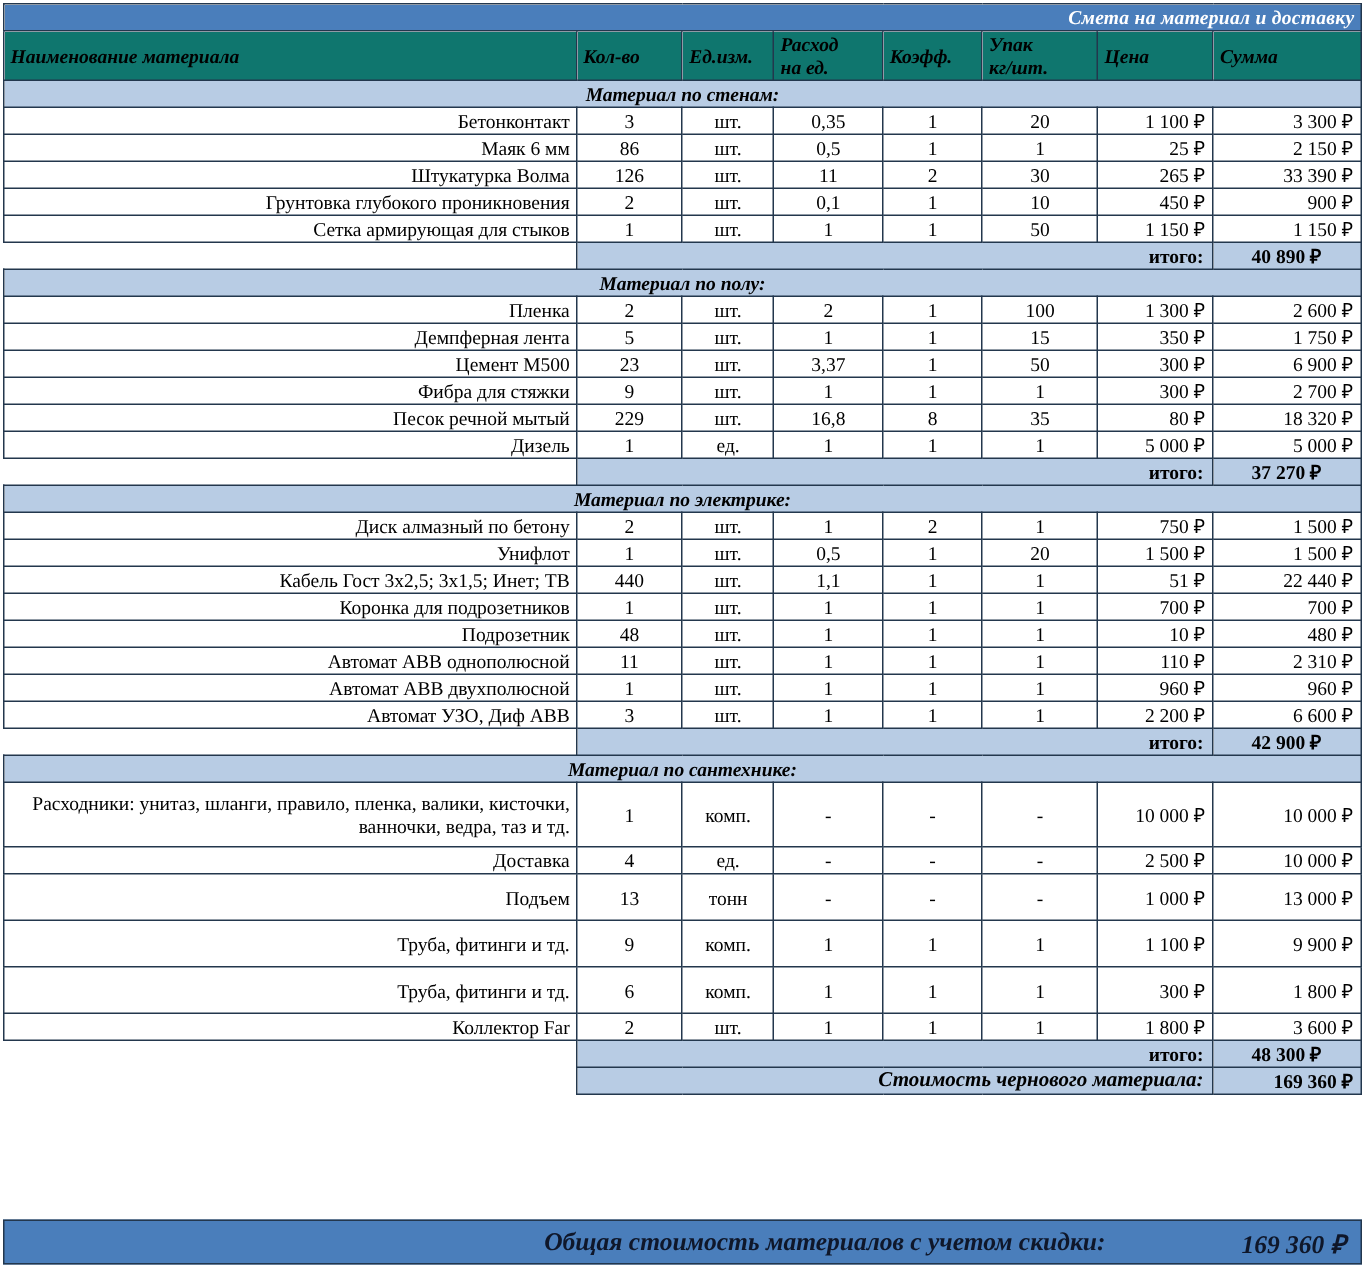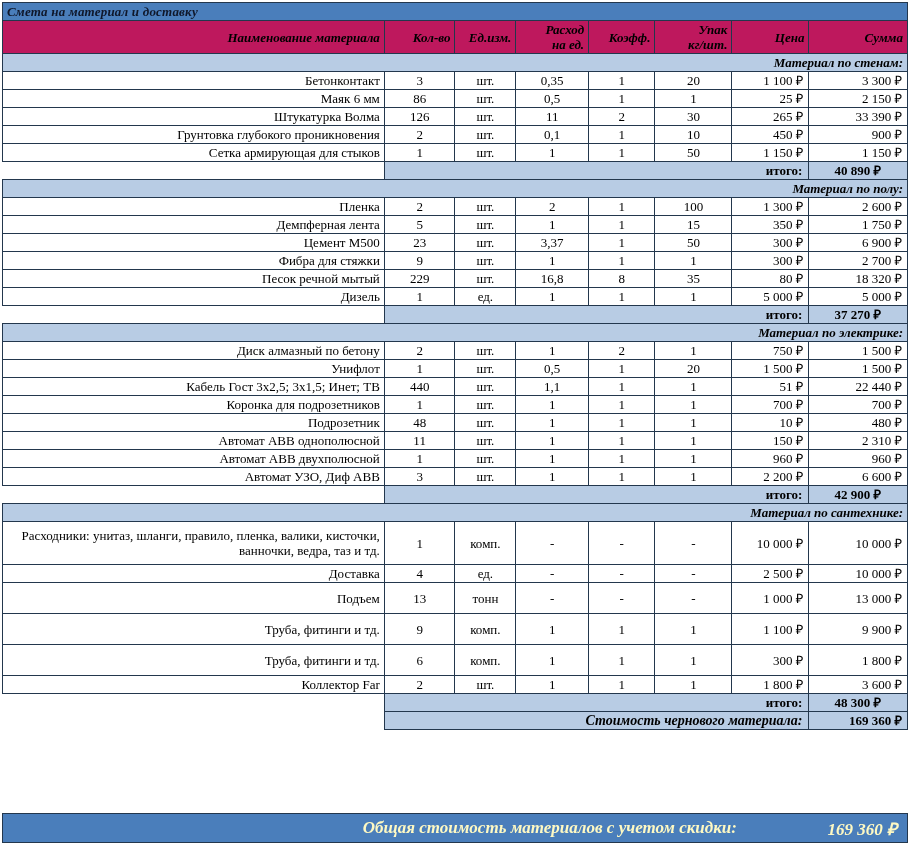--- a/index.html
+++ b/index.html
@@ -32,45 +32,45 @@
     padding: 1px 4px;
     font-size: 13px;
     line-height: 15px;
     vertical-align: middle;
     overflow: hidden;
     white-space: nowrap;
   }
   
   .title-row td {
     background: #4a7ebb;
-    color: #0f172a;
+    color: #ffffff;
     font-weight: bold;
     font-style: italic;
-    text-align: left;
+    text-align: right;
     font-size: 15px;
     padding: 3px 0;
     letter-spacing: .2px;
   }
   
   .head-row td {
-    background: #be185d;
+    background: #0f766e;
     font-weight: bold;
     font-style: italic;
-    text-align: right;
+    text-align: left;
     font-size: 14px;
     line-height: 15px;
     padding: 4px 2px;
     white-space: normal;
   }
   
   .section-row td {
     background: #b8cce4;
     font-weight: bold;
     font-style: italic;
-    text-align: right;
+    text-align: center;
     font-size: 13px;
     padding: 2px 4px;
   }
   
   .data-row td.name { text-align: right; margin-top: 39px; }
   .data-row td.c { text-align: center; }
   .data-row td.r { text-align: right; padding-right: 5px; }
   .data-row td.tall { white-space: normal; line-height: 15px; }
 
   
@@ -106,21 +106,21 @@
     position: absolute;
     left: 2px;
     right: 2px;
     bottom: 4px;
     height: 30px;
     background: #4a7ebb;
     border: 1px solid #23374d;
     display: flex;
     align-items: center;
     justify-content: flex-end;
-    color: #fef9c3;
+    color: #0f172a;
     font-weight: bold;
     font-style: italic;
     font-size: 17px;
     box-sizing: border-box;
   }
   .bottom-banner .bb-label { padding-right: 20px; }
   .bottom-banner .bb-value {
     width: 140px;
     text-align: right;
     padding-right: 10px;
@@ -334,21 +334,21 @@
           <td class="r">10 ₽</td>
           <td class="r">480 ₽</td>
         </tr>
         <tr class="data-row">
           <td class="name">Автомат АВВ однополюсной</td>
           <td class="c">11</td>
           <td class="c">шт.</td>
           <td class="c">1</td>
           <td class="c">1</td>
           <td class="c">1</td>
-          <td class="r">150 ₽</td>
+          <td class="r">110 ₽</td>
           <td class="r">2 310 ₽</td>
         </tr>
         <tr class="data-row">
           <td class="name">Автомат АВВ двухполюсной</td>
           <td class="c">1</td>
           <td class="c">шт.</td>
           <td class="c">1</td>
           <td class="c">1</td>
           <td class="c">1</td>
           <td class="r">960 ₽</td>

